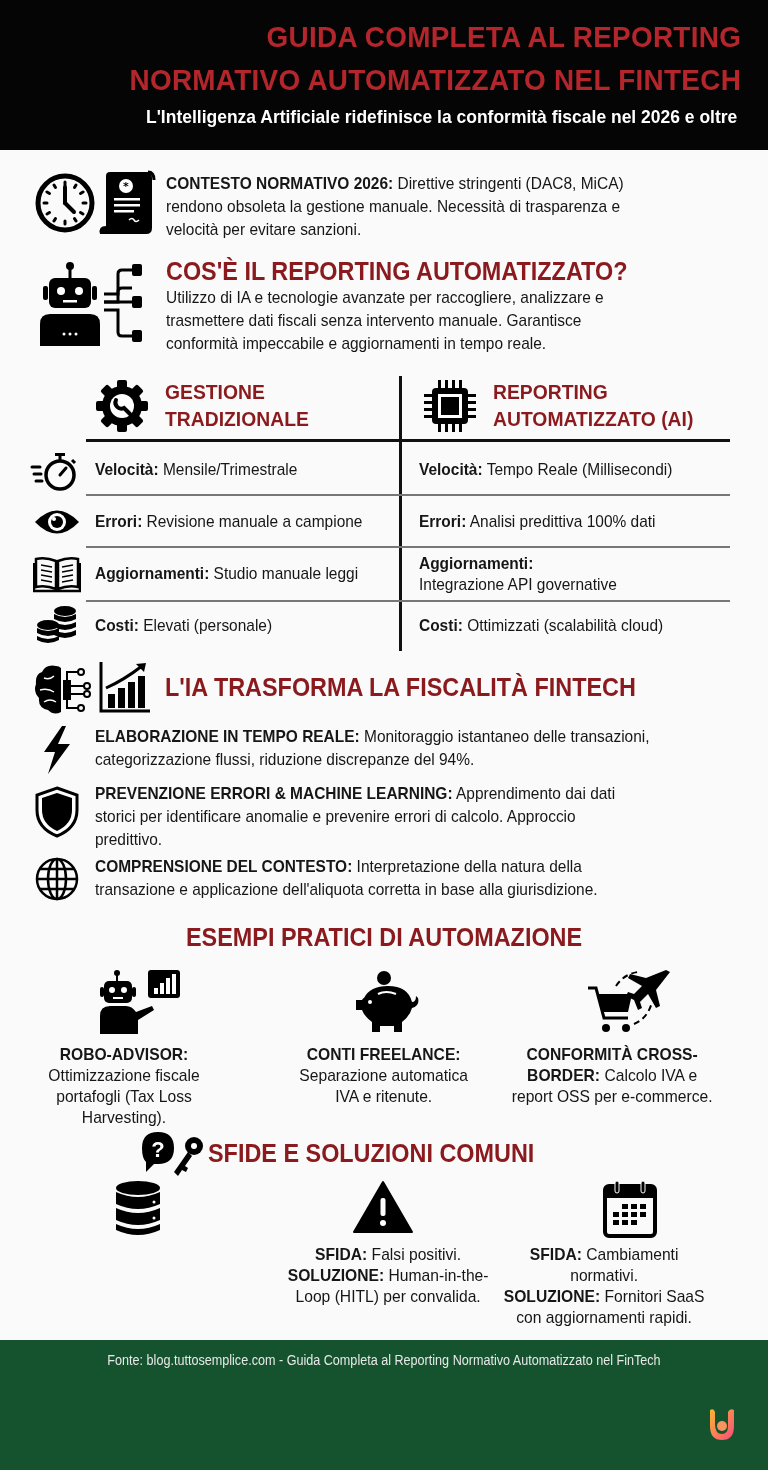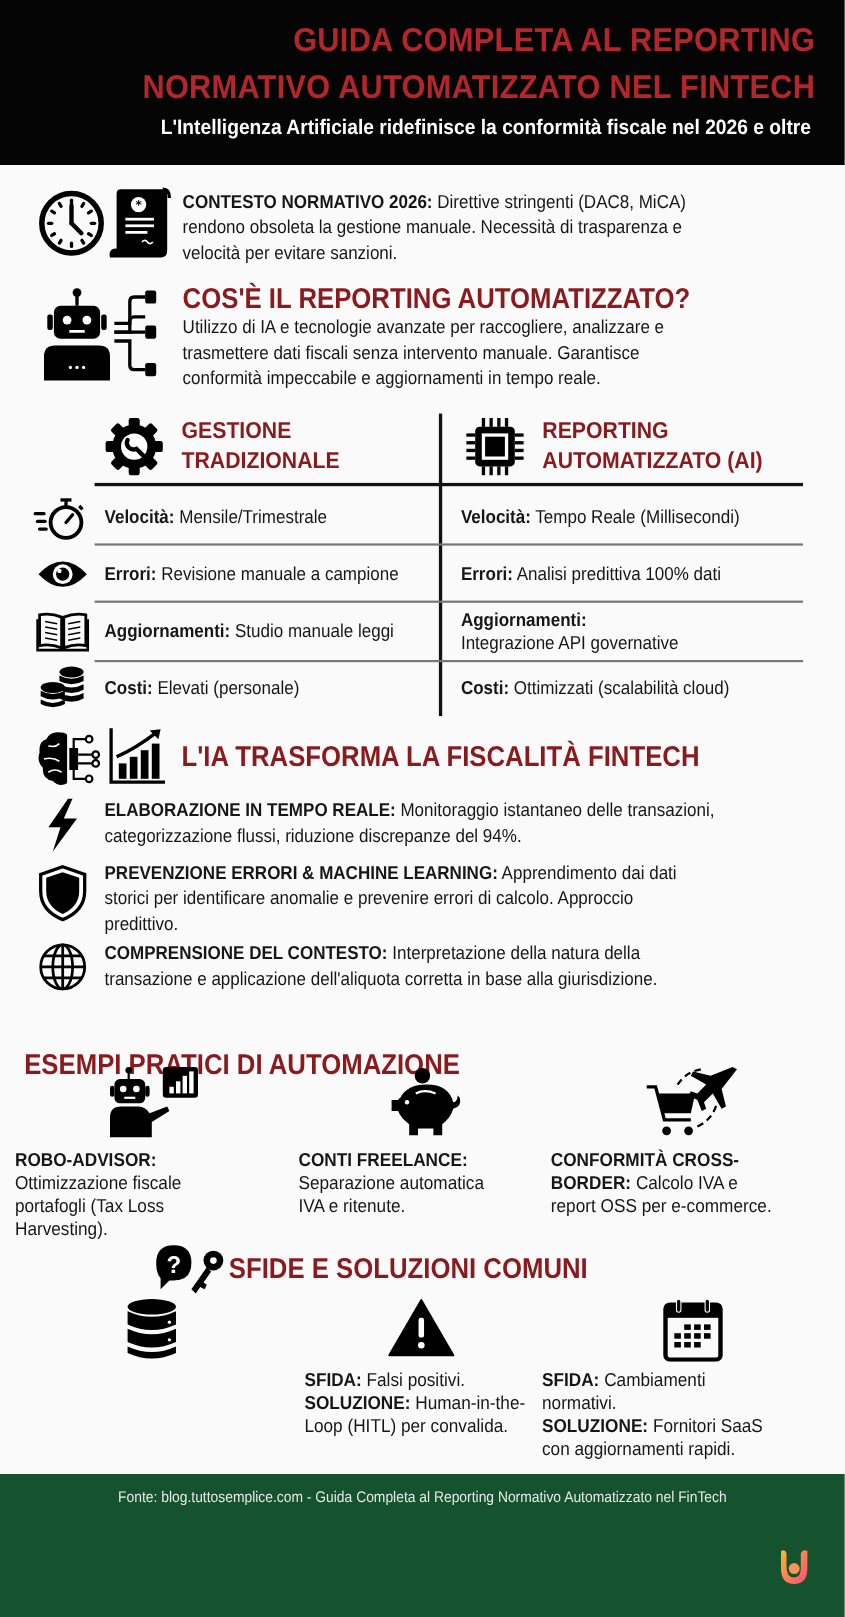--- a/index.html
+++ b/index.html
@@ -17,21 +17,21 @@
   b { font-weight: bold; }
 
   .h2 { font-weight: bold; font-size: 26px; color: #8a1a1d; white-space: nowrap; transform: scaleX(0.9); transform-origin: left top; }
 
   
   .tbl-hdr { font-weight: bold; font-size: 21px; line-height: 27px; color: #8a1a1d; transform: scaleX(0.92); transform-origin: left top; white-space: nowrap; }
   .hline { position: absolute; background: #777; height: 1.5px; }
   .hline.thick { background: #111; height: 3px; }
   .vline { position: absolute; background: #111; width: 3px; }
   .cell { position: absolute; font-size: 17px; line-height: 21px; white-space: nowrap; transform: scaleX(0.91); transform-origin: left top; color: #161616; }
-  .col3 { position: absolute; width: 240px; font-size: 17px; line-height: 21px; color: #161616; }
+  .col3 { position: absolute; width: 240px; text-align: center; font-size: 17px; line-height: 21px; color: #161616; }
   .col3 .inner { display: inline-block; transform: scaleX(0.92); }
 
   .footer { position: absolute; left: 0; top: 1340px; width: 768px; height: 130px; background: #14532d; }
   .footer .src { position: absolute; left: 0; right: 0; top: 12px; text-align: center; color: #e8e8e8; font-size: 14px; transform: scaleX(0.9); transform-origin: center; white-space: nowrap; }
   svg { display: block; }
 </style>
 </head>
 <body>
 
 <div class="header">
@@ -308,21 +308,21 @@
       <path d="M6 13 H40"></path>
         <path d="M6 33 H40"></path>
     </g>
   </svg>
 </div>
 <div class="abs txt" style="left:95px;top:855px;">
   <div><b>COMPRENSIONE DEL CONTESTO:</b><span> Interpretazione della natura della</span></div>
   <div>transazione e applicazione dell'aliquota corretta in base alla giurisdizione.</div>
 </div>
 
-<div class="abs" style="left:0;width:768px;top:952px;">
+<div class="abs" style="left:0;width:768px;top:922px;text-align:center;">
   <span class="h2" style="display:inline-block;transform-origin:center top;">ESEMPI PRATICI DI AUTOMAZIONE</span>
 </div>
 
 <div class="abs" style="left:96px;top:968px;">
   <svg width="88" height="66" viewBox="0 0 88 66">
     <circle cx="21" cy="5" r="3" fill="#000"></circle>
       <rect x="20" y="7" width="2" height="6" fill="#000"></rect>
     <rect x="8" y="13" width="28" height="22" rx="5" fill="#000"></rect>
     <rect x="4" y="19" width="4" height="10" rx="2" fill="#000"></rect>
       <rect x="36" y="19" width="4" height="10" rx="2" fill="#000"></rect>

